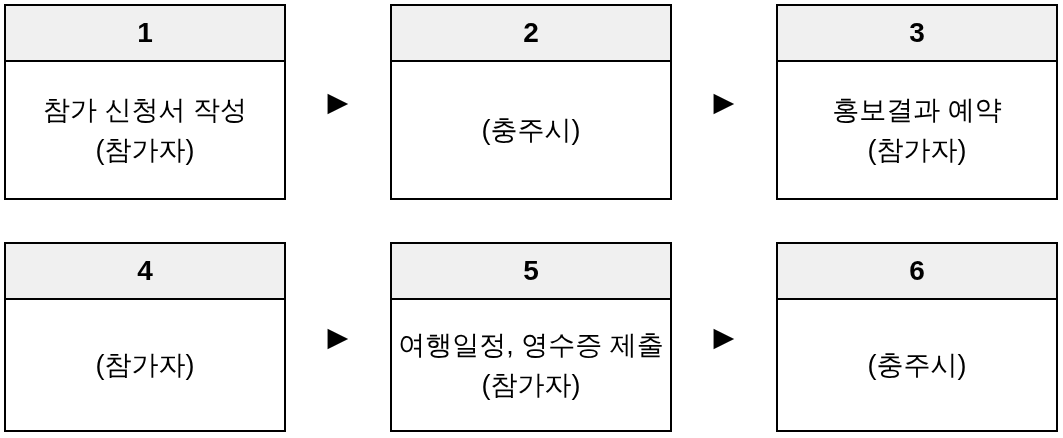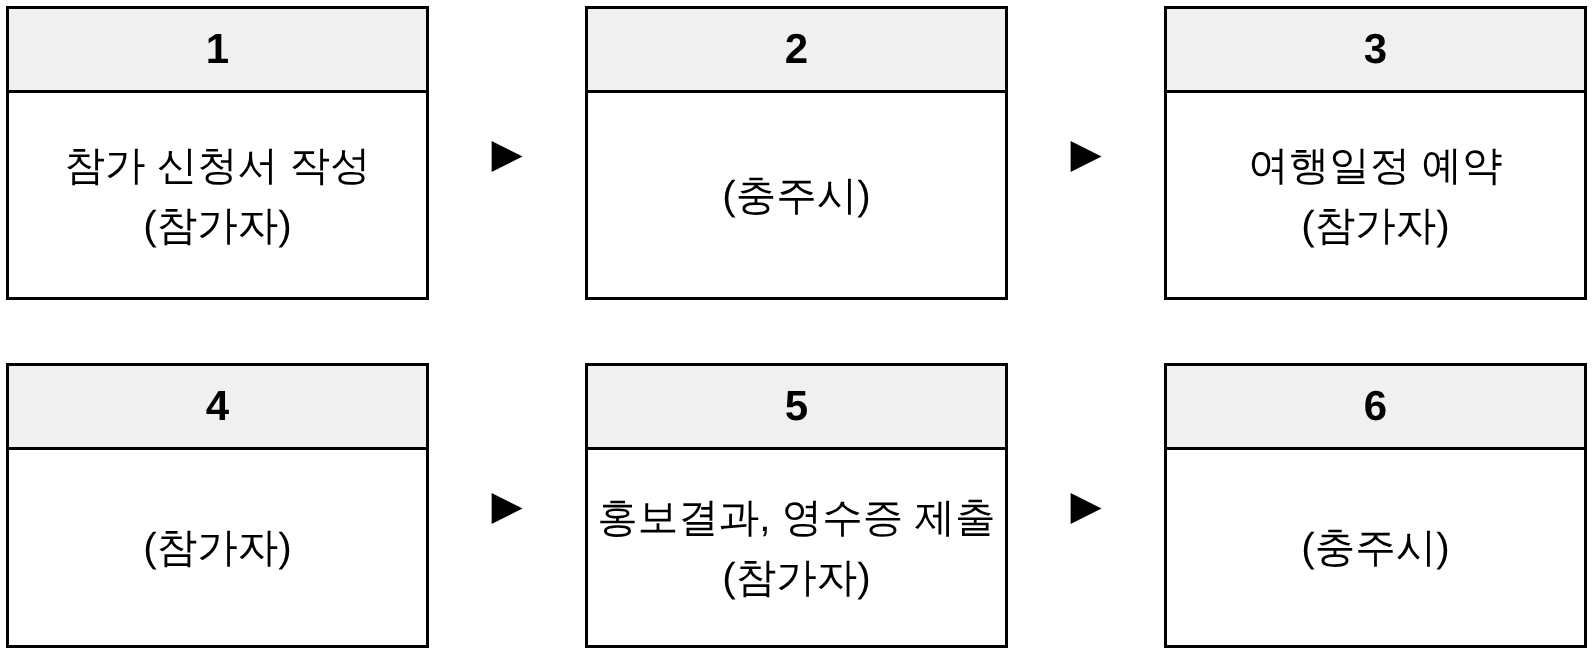--- a/index.html
+++ b/index.html
@@ -85,40 +85,40 @@
       <div class="step-body">
         <div>(충주시)</div>
       </div>
     </div>
     <div class="arrow-cell">
       <span class="arrow-glyph">▶</span>
     </div>
     <div class="step-box">
       <div class="step-header">3</div>
       <div class="step-body">
-        <div>여행일정 예약</div>
+        <div>홍보결과 예약</div>
         <div>(참가자)</div>
       </div>
     </div>
   </div>
 
   <div class="flow-row row-2">
     <div class="step-box">
       <div class="step-header">4</div>
       <div class="step-body">
         <div>(참가자)</div>
       </div>
     </div>
     <div class="arrow-cell">
       <span class="arrow-glyph">▶</span>
     </div>
     <div class="step-box">
       <div class="step-header">5</div>
       <div class="step-body">
-        <div>홍보결과, 영수증 제출</div>
+        <div>여행일정, 영수증 제출</div>
         <div>(참가자)</div>
       </div>
     </div>
     <div class="arrow-cell">
       <span class="arrow-glyph">▶</span>
     </div>
     <div class="step-box">
       <div class="step-header">6</div>
       <div class="step-body">
         <div>(충주시)</div>

